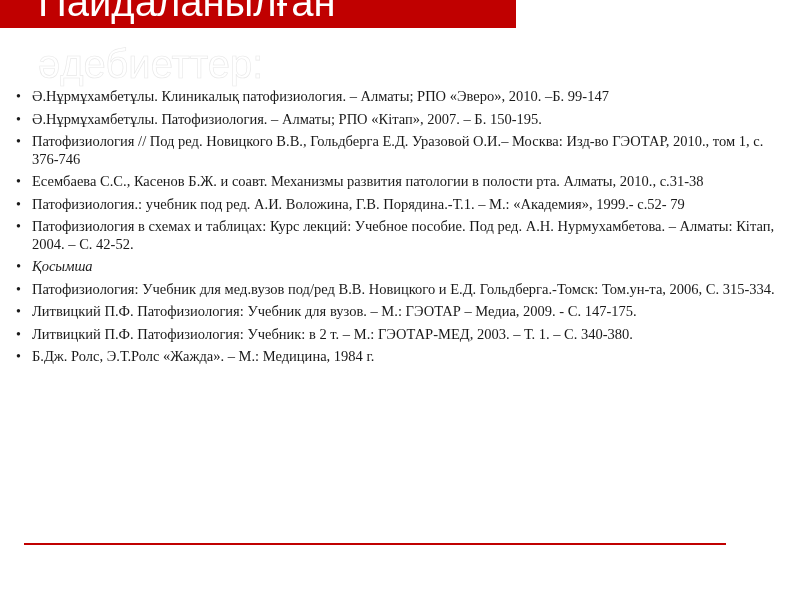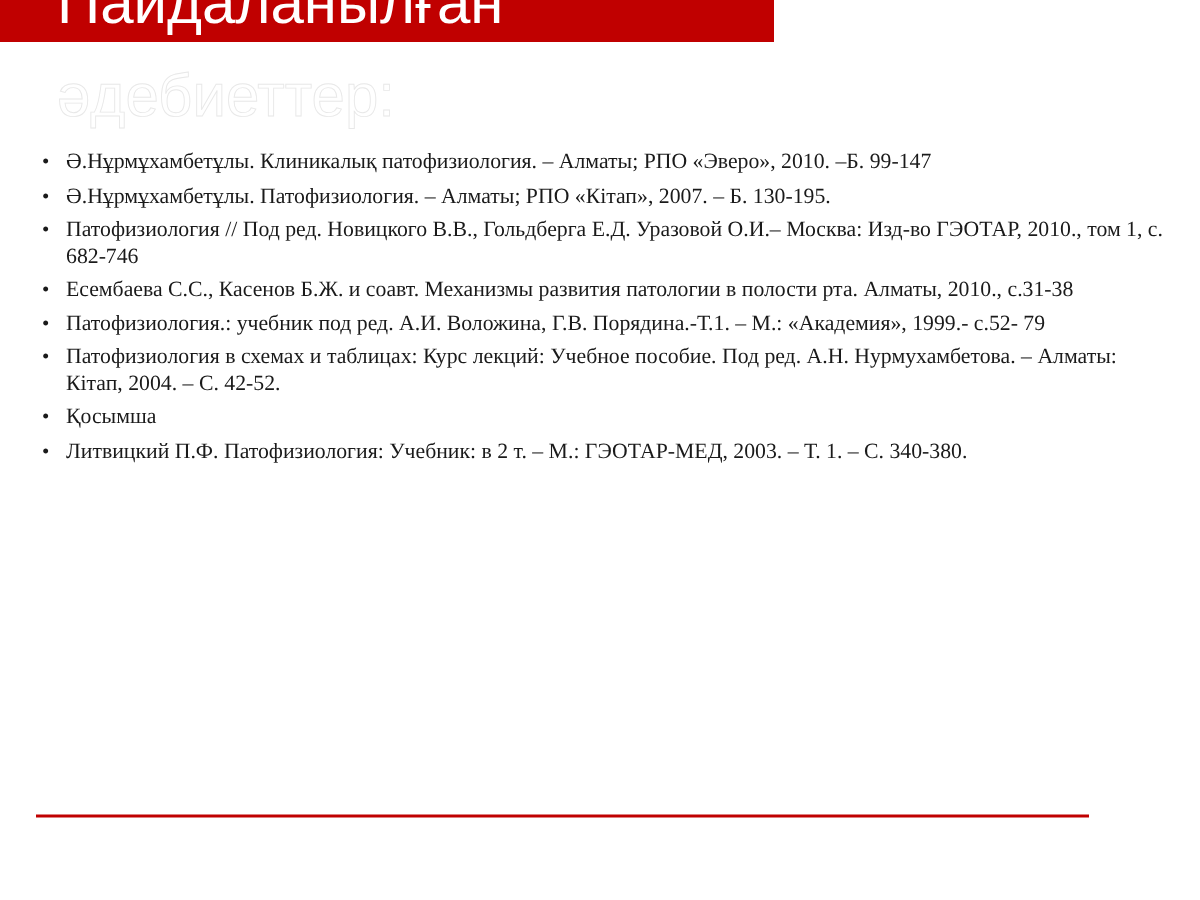--- a/index.html
+++ b/index.html
@@ -63,21 +63,21 @@
   }
   
   .body {
     position: absolute;
     left: 10px;
     top: 88px;
     width: 780px;
   }
   ul.refs {
     list-style: none;
-    margin: 12px;
+    margin: 0;
     padding: 0;
   }
   ul.refs li {
     position: relative;
     padding-left: 22px;
     margin: 0 0 5px 0;
     font-size: 14.5px;
     line-height: 17.5px;
     color: #1a1a1a;
     text-align: left;
@@ -85,20 +85,21 @@
   ul.refs li::before {
     content: "•";
     position: absolute;
     left: 6px;
     top: 0;
     color: #1a1a1a;
     font-size: 14px;
     line-height: 17.5px;
   }
   ul.refs li.italic {
+    font-style: italic;
   }
   
   .bottom-rule {
     position: absolute;
     left: 24px;
     top: 543px;
     width: 702px;
     height: 2px;
     background: #c00000;
   }
@@ -111,27 +112,30 @@
   <div class="title-band" data-name="title-banner-background"></div>
 
   <div class="title-text" data-name="page-title-line-1">Пайдаланылған</div>
 
   <div class="title-band2" data-name="title-banner-background-second-line"></div>
   <div class="title-line2" data-name="page-title-line-2" style="color: rgb(255, 255, 255); text-shadow: none;">әдебиеттер:</div>
 
   <div class="body" data-name="references-body">
     <ul class="refs" data-name="reference-list">
         <li data-name="list-item">Ә.Нұрмұхамбетұлы. Клиникалық патофизиология. – Алматы; РПО «Эверо», 2010. –Б. 99-147</li>
-        <li data-name="list-item">Ә.Нұрмұхамбетұлы. Патофизиология. – Алматы; РПО «Кітап», 2007. – Б. 130-195.</li>
-        <li data-name="list-item">Патофизиология // Под ред. Новицкого В.В., Гольдберга Е.Д. Уразовой О.И.– Москва: Изд-во ГЭОТАР, 2010., том 1, с. 682-746</li>
+        <li data-name="list-item">Ә.Нұрмұхамбетұлы. Патофизиология. – Алматы; РПО «Кітап», 2007. – Б. 150-195.</li>
+        <li data-name="list-item">Патофизиология // Под ред. Новицкого В.В., Гольдберга Е.Д. Уразовой О.И.– Москва: Изд-во ГЭОТАР, 2010., том 1, с. 376-746</li>
         <li data-name="list-item">Есембаева С.С., Касенов Б.Ж. и соавт. Механизмы развития патологии в полости рта. Алматы, 2010., с.31-38</li>
         <li data-name="list-item">Патофизиология.: учебник под ред. А.И. Воложина, Г.В. Порядина.-Т.1. – М.: «Академия», 1999.-  с.52- 79</li>
         <li data-name="list-item">Патофизиология в схемах и таблицах: Курс лекций: Учебное пособие. Под ред. А.Н. Нурмухамбетова. – Алматы: Кітап, 2004. – С. 42-52.</li>
         <li data-name="list-item" class="italic">Қосымша</li>
+        <li data-name="list-item">Патофизиология: Учебник для мед.вузов под/ред В.В. Новицкого и Е.Д. Гольдберга.-Томск: Том.ун-та, 2006, С. 315-334.</li>
+        <li data-name="list-item">Литвицкий П.Ф. Патофизиология: Учебник для вузов. – М.:  ГЭОТАР – Медиа, 2009. - С. 147-175.</li>
         <li data-name="list-item">Литвицкий П.Ф. Патофизиология: Учебник: в 2 т. – М.: ГЭОТАР-МЕД, 2003. – Т. 1. – С. 340-380.</li>
+        <li data-name="list-item">Б.Дж. Ролс, Э.Т.Ролс «Жажда». – М.: Медицина, 1984 г.</li>
       </ul>
   </div>
 
   <div class="bottom-rule" data-name="bottom-divider"></div>
 
 </div>
 
 <style>
 
 [data-name="page-title-line-2"] {

